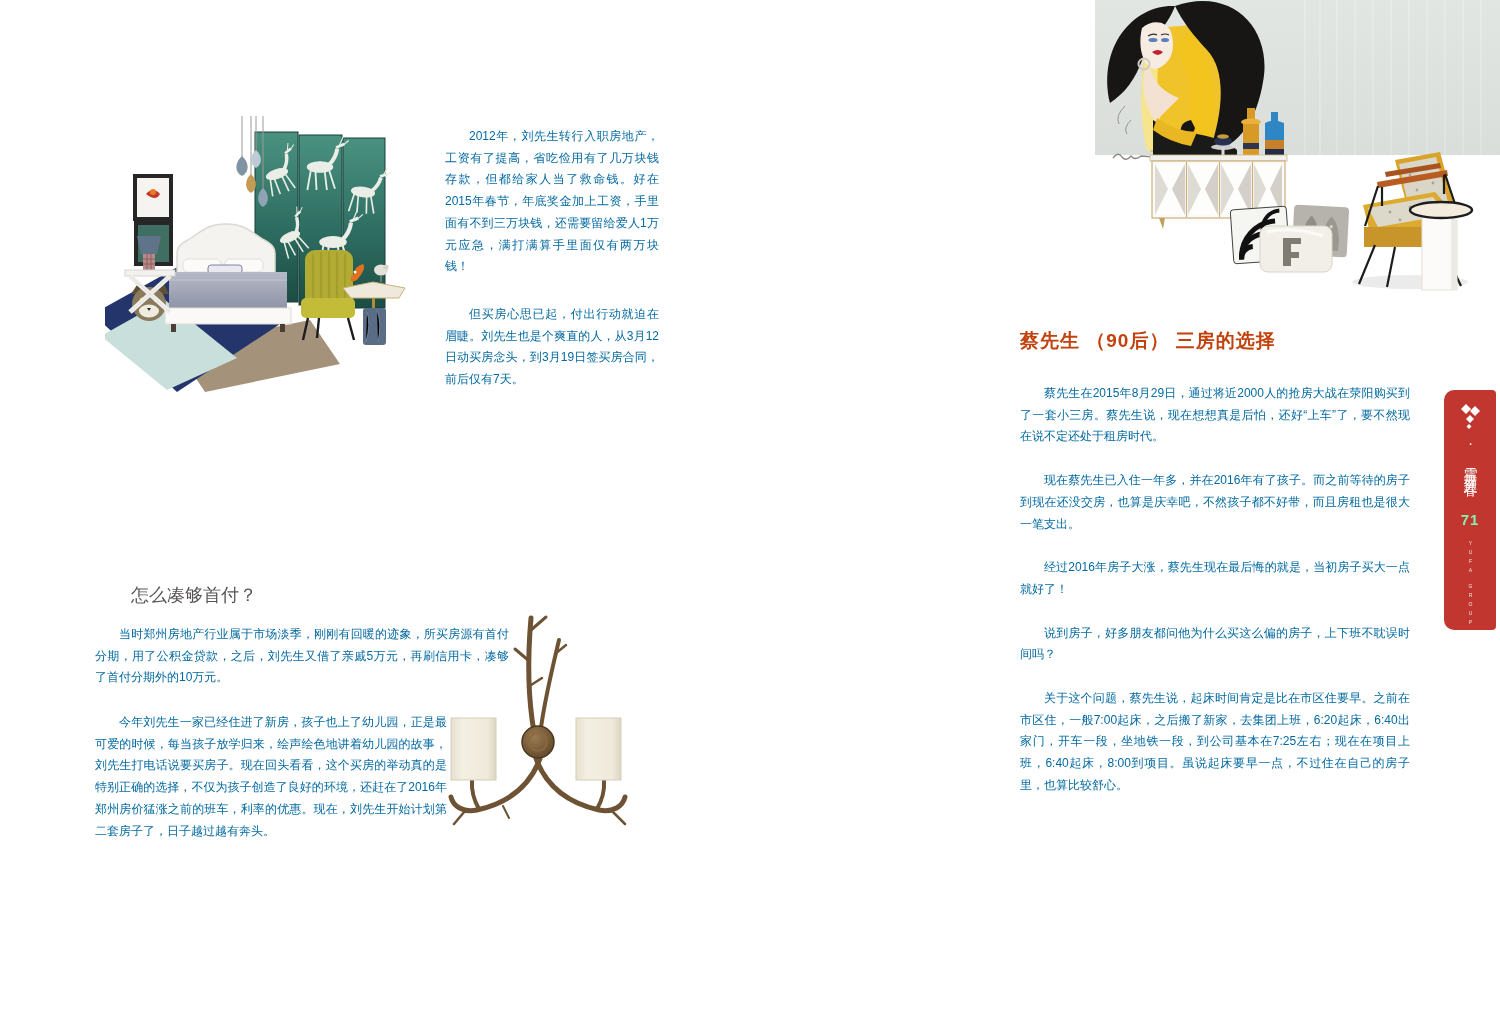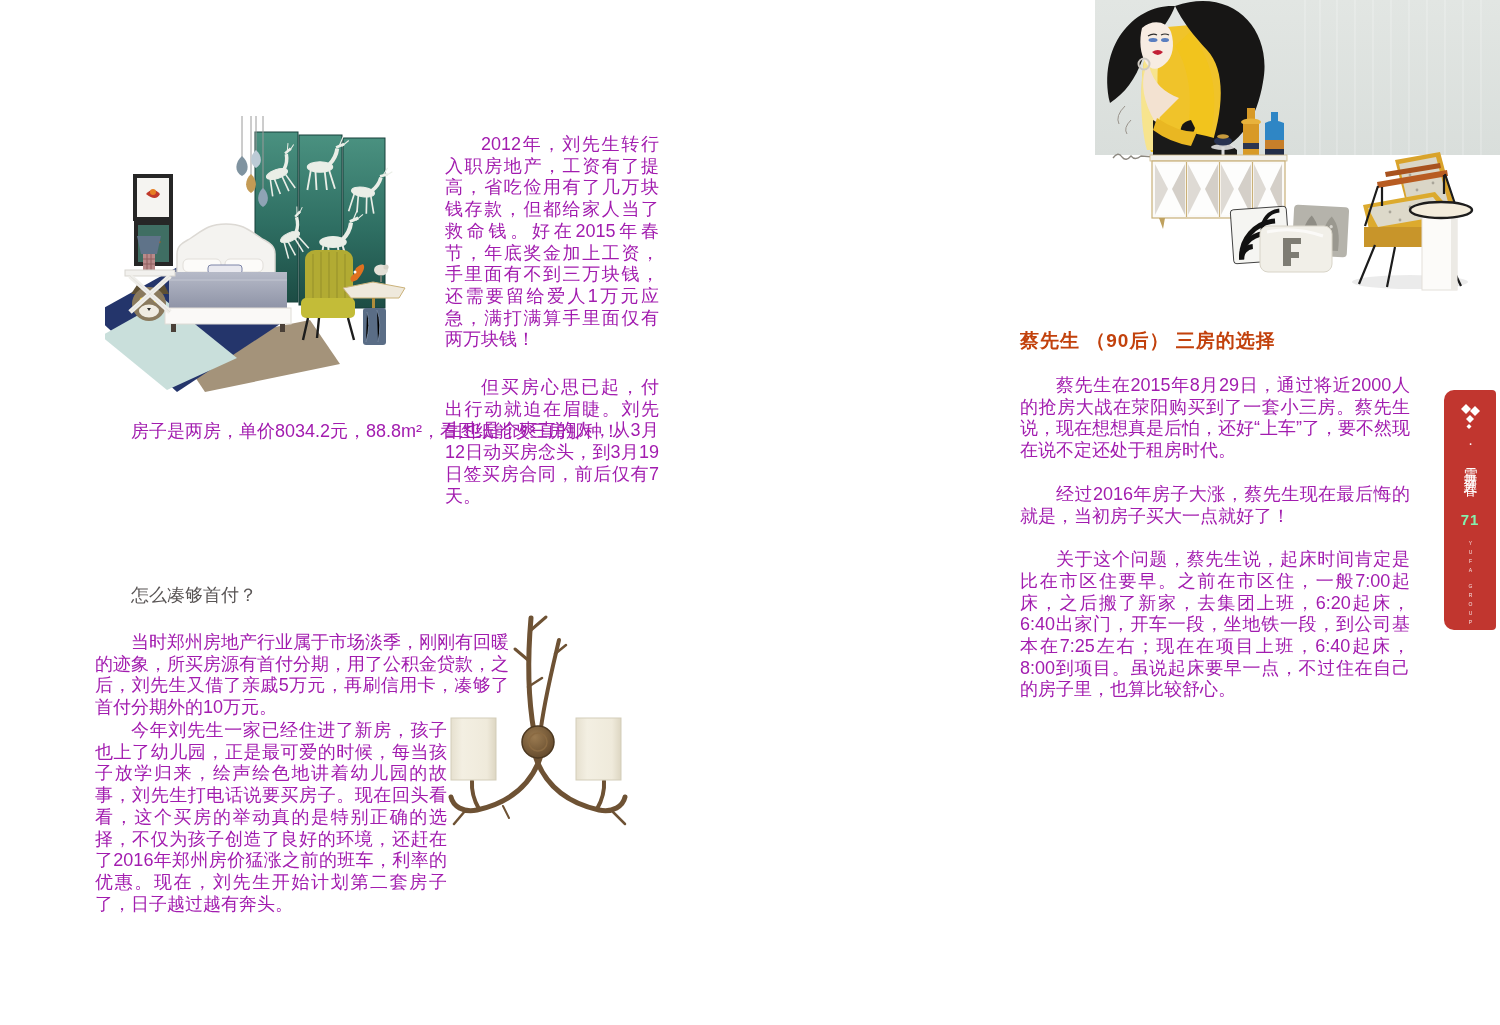--- a/index.html
+++ b/index.html
@@ -4,26 +4,26 @@
 <style>
   html,body{margin:0;padding:0;}
   body{
     width:1500px;height:1025px;position:relative;overflow:hidden;
     background:#ffffff;
     font-family:"Liberation Sans","DejaVu Sans",sans-serif;
     color:#585454;
   }
   .abs{position:absolute;}
   .copy p{
-    margin:8px 0 22px 0;
+    margin:0 0 22px 0;
     text-indent:2em;
     text-align:justify;
-    font-size:18px;
+    font-size:12px;
     line-height:21.7px;
-    color:#a21caf;
+    color:#0369a1;
   }
   .copy p:last-child{margin-bottom:0;}
   .intro-col p{margin-bottom:26px;}
   .q-head{
     font-size:18px;line-height:21.7px;text-indent:2em;color:#585454;
   }
   .r-heading{
     font-size:19px;font-weight:bold;color:#c2410c;letter-spacing:1px;
     margin:0;
   }
@@ -164,21 +164,20 @@
     <path d="M262,200 q4,12 -1,30 M272,198 q5,14 1,32" stroke="#7f92ab" stroke-width="1" fill="none" opacity=".8"></path>
   </g>
 </svg>
 
 <div class="abs copy intro-col" style="left:445px;top:126px;width:214px;">
   <p>2012年，刘先生转行入职房地产，工资有了提高，省吃俭用有了几万块钱存款，但都给家人当了救命钱。好在2015年春节，年底奖金加上工资，手里面有不到三万块钱，还需要留给爱人1万元应急，满打满算手里面仅有两万块钱！</p>
   <p>但买房心思已起，付出行动就迫在眉睫。刘先生也是个爽直的人，从3月12日动买房念头，到3月19日签买房合同，前后仅有7天。</p>
 </div>
 
 <div class="abs copy" style="left:95px;top:413px;width:566px;">
-  <p>房子是两房，单价8034.2元，88.8m²，看图纸能改三房那种！</p>
 </div>
 
 <div class="abs q-head" style="left:95px;top:585px;width:400px;">怎么凑够首付？</div>
 
 <div class="abs copy" style="left:95px;top:624px;width:414px;">
   <p>当时郑州房地产行业属于市场淡季，刚刚有回暖的迹象，所买房源有首付分期，用了公积金贷款，之后，刘先生又借了亲戚5万元，再刷信用卡，凑够了首付分期外的10万元。</p>
 </div>
 
 <div class="abs copy" style="left:95px;top:712px;width:352px;">
   <p>今年刘先生一家已经住进了新房，孩子也上了幼儿园，正是最可爱的时候，每当孩子放学归来，绘声绘色地讲着幼儿园的故事，刘先生打电话说要买房子。现在回头看看，这个买房的举动真的是特别正确的选择，不仅为孩子创造了良好的环境，还赶在了2016年郑州房价猛涨之前的班车，利率的优惠。现在，刘先生开始计划第二套房子了，日子越过越有奔头。</p>
@@ -340,23 +339,25 @@
   <g>
     <path d="M344,217 L340,232 L350,232 Z" fill="#b5773a"></path>
     <rect x="327" y="216" width="35" height="74" fill="#fcfbf9" stroke="#e3e0da"></rect>
     <rect x="356" y="216" width="6" height="74" fill="#eceae5"></rect>
     <ellipse cx="346" cy="210" rx="31" ry="8" fill="#f3ecdc" stroke="#1d1d1d" stroke-width="2.5"></ellipse>
   </g>
 </svg>
 
 <h2 class="abs r-heading" style="left:1020px;top:328px;width:420px;">蔡先生 （90后） 三房的选择</h2>
 
-<div class="abs copy" style="left:1020px;top:367px;width:390px;">
+<div class="abs copy" style="left:1020px;top:383px;width:390px;">
   <p>蔡先生在2015年8月29日，通过将近2000人的抢房大战在荥阳购买到了一套小三房。蔡先生说，现在想想真是后怕，还好“上车”了，要不然现在说不定还处于租房时代。</p>
+  <p>现在蔡先生已入住一年多，并在2016年有了孩子。而之前等待的房子到现在还没交房，也算是庆幸吧，不然孩子都不好带，而且房租也是很大一笔支出。</p>
   <p>经过2016年房子大涨，蔡先生现在最后悔的就是，当初房子买大一点就好了！</p>
+  <p>说到房子，好多朋友都问他为什么买这么偏的房子，上下班不耽误时间吗？</p>
   <p>关于这个问题，蔡先生说，起床时间肯定是比在市区住要早。之前在市区住，一般7:00起床，之后搬了新家，去集团上班，6:20起床，6:40出家门，开车一段，坐地铁一段，到公司基本在7:25左右；现在在项目上班，6:40起床，8:00到项目。虽说起床要早一点，不过住在自己的房子里，也算比较舒心。</p>
 </div>
 
 <div class="abs side-tab">
   <svg width="24" height="26" viewBox="0 0 24 26">
     <g fill="#ffffff">
       <path d="M8 1 L13 6 L8 11 L3 6 Z"></path>
       <path d="M17 3 L22 8 L17 13 L12 8 Z"></path>
       <path d="M12 12 L16 16 L12 20 L8 16 Z"></path>
       <path d="M11 21 L13.5 23.5 L11 26 L8.5 23.5 Z"></path>

